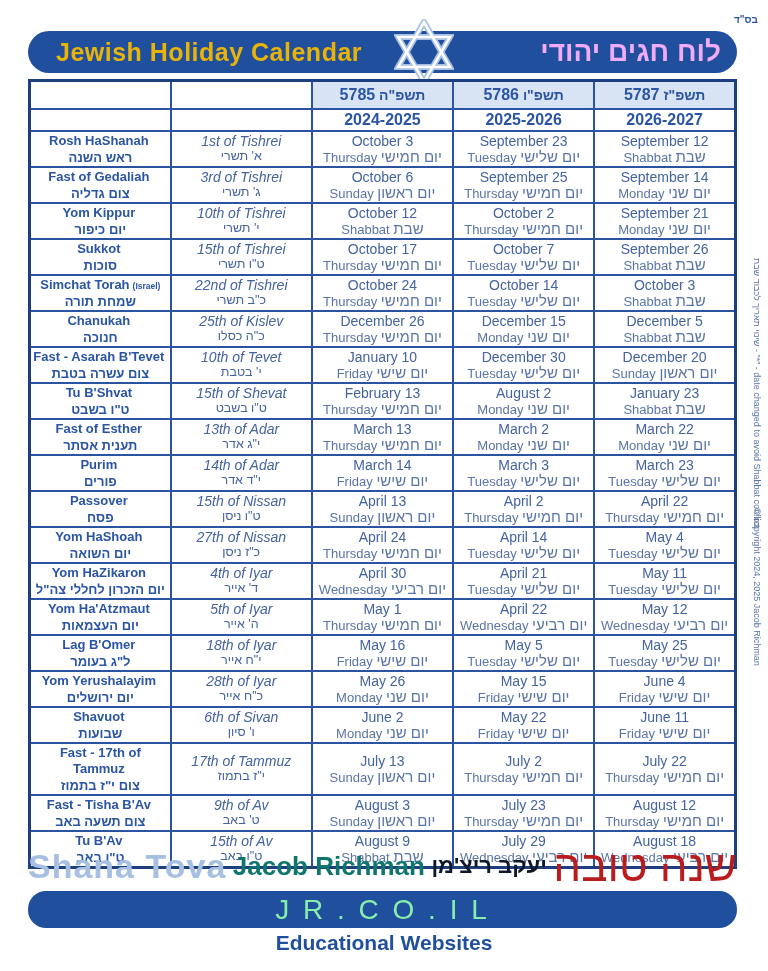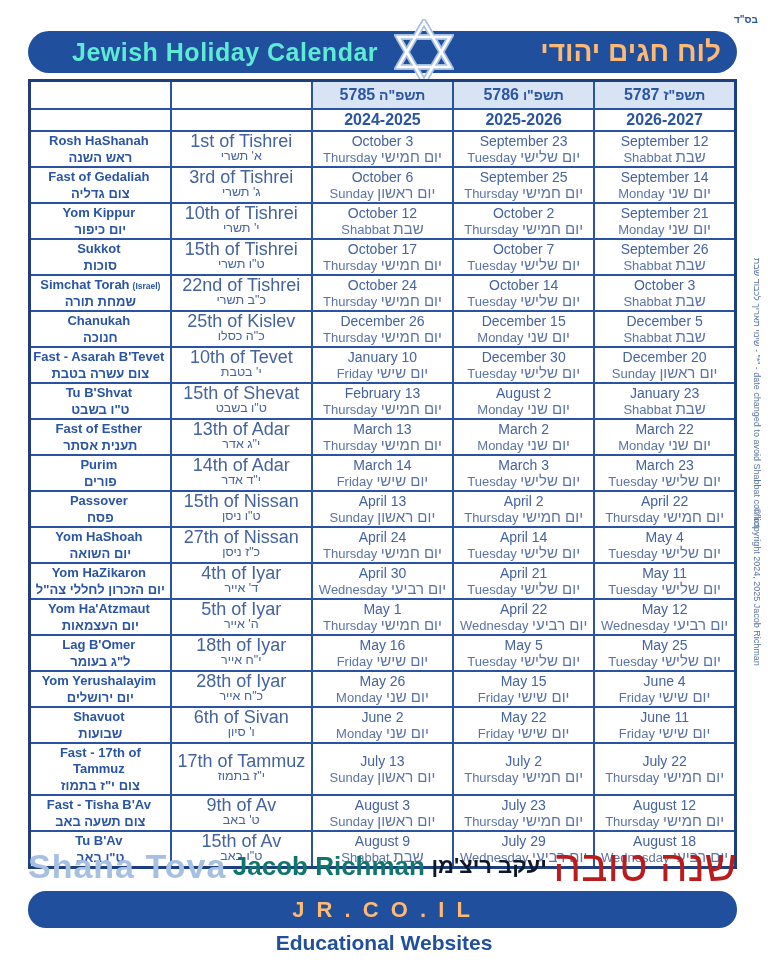--- a/index.html
+++ b/index.html
@@ -4,61 +4,61 @@
 <style>
   * { box-sizing: border-box; margin: 0; padding: 0; }
   html,body { background:#fff; }
   body { font-family: "Liberation Sans", "DejaVu Sans", sans-serif; }
   .page { position:relative; width:768px; height:971px; background:#fff; overflow:hidden; }
 
   .bsd { position:absolute; top:14px; right:10px; font-size:10px; font-weight:bold; color:#2a55a4; }
 
   .header-pill { position:absolute; left:28px; top:31px; width:709px; height:42px;
     background:#1f4f9d; border-radius:21px; display:flex; align-items:center; }
-  .title-en { color:#5eead4; font-weight:bold; font-size:25px; margin-left:44px; letter-spacing:.5px; }
-  .title-he { color:#fdba74; font-weight:bold; font-size:28px; position:absolute; right:16px; direction:rtl; }
+  .title-en { color:#eab308; font-weight:bold; font-size:25px; margin-left:28px; letter-spacing:.5px; }
+  .title-he { color:#f0abfc; font-weight:bold; font-size:28px; position:absolute; right:16px; direction:rtl; }
   .star { position:absolute; left:366px; top:-12px; }
 
   .table-wrap { position:absolute; left:28px; top:79px; width:709px; }
   table.cal { width:100%; border-collapse:collapse; table-layout:fixed; }
   table.cal td, table.cal th { border:2px solid #2a54a2; text-align:center; vertical-align:middle; padding:1px 2px; }
   table.cal { border:3px solid #1d3f7d; }
   tr.hdr1 { height:28px; }
   tr.hdr2 { height:21px; }
   .yr-cell { background:#d8e3f3; color:#2a55a4; font-size:14px; }
   .yr-cell b { font-size:16px; }
   .span-cell { color:#2a55a4; font-weight:bold; font-size:16px; }
   tbody.rows tr { height:35px; }
   .c-name { color:#2a55a4; }
   .nm-en { font-weight:bold; font-size:13px; line-height:16px; }
   .sfx { font-size:8.5px; font-weight:bold; margin-left:3px; }
   .nm-he { font-weight:bold; font-size:13px; line-height:15px; }
   .c-hdate { color:#44639f; }
-  .hd-en { font-size:18px; line-height:16px; }
+  .hd-en { font-size:14px; line-height:16px;font-style:italic; }
   .hd-he { font-size:12.5px; line-height:15px; }
   .c-date { color:#44639f; }
   .dt { font-size:14px; line-height:16px; }
   .dy { font-size:13px; line-height:15px; color:#5b74a6; }
   .dy-he { font-size:15px; }
 
   .vnote { position:absolute; left:762px; transform:rotate(90deg); transform-origin:0 0;
     white-space:nowrap; font-size:9px; color:#5b74a6; }
   .vnote.n1 { top:258px; }
   .vnote.n2 { top:508px; }
 
   .footer-line { position:absolute; left:28px; top:843px; width:709px; height:46px;
     display:flex; align-items:center; justify-content:space-between; }
   .shana-en { color:#a7c0e2; font-weight:bold; font-size:34px; letter-spacing:1px; }
   .author-en { color:#0f766e; font-weight:bold; font-size:26px;text-align:right; }
   .author-he { color:#0f172a; font-weight:bold; font-size:22px; direction:rtl; }
   .shana-he { color:#b91c1c; font-size:44px; direction:rtl; }
 
   .url-pill { position:absolute; left:28px; top:891px; width:709px; height:37px;
     background:#1f4f9d; border-radius:18px; display:flex; align-items:center; justify-content:center; }
-  .url-text { color:#fdba74; font-weight:bold; font-size:22px; letter-spacing:3px; }
+  .url-text { color:#86efac; font-weight:normal; font-size:28px; letter-spacing:3px; }
 
   .edu-line { position:absolute; left:0; top:931px; width:768px; display:flex;
     align-items:center; justify-content:center; gap:32px;flex-direction:column; }
   .edu-en { color:#1f4f9d; font-weight:bold; font-size:21px; }
   .edu-he { color:#404040; font-weight:bold; font-size:21px; direction:rtl; }
 </style>
 </head>
 <body>
 
 <div class="page">

